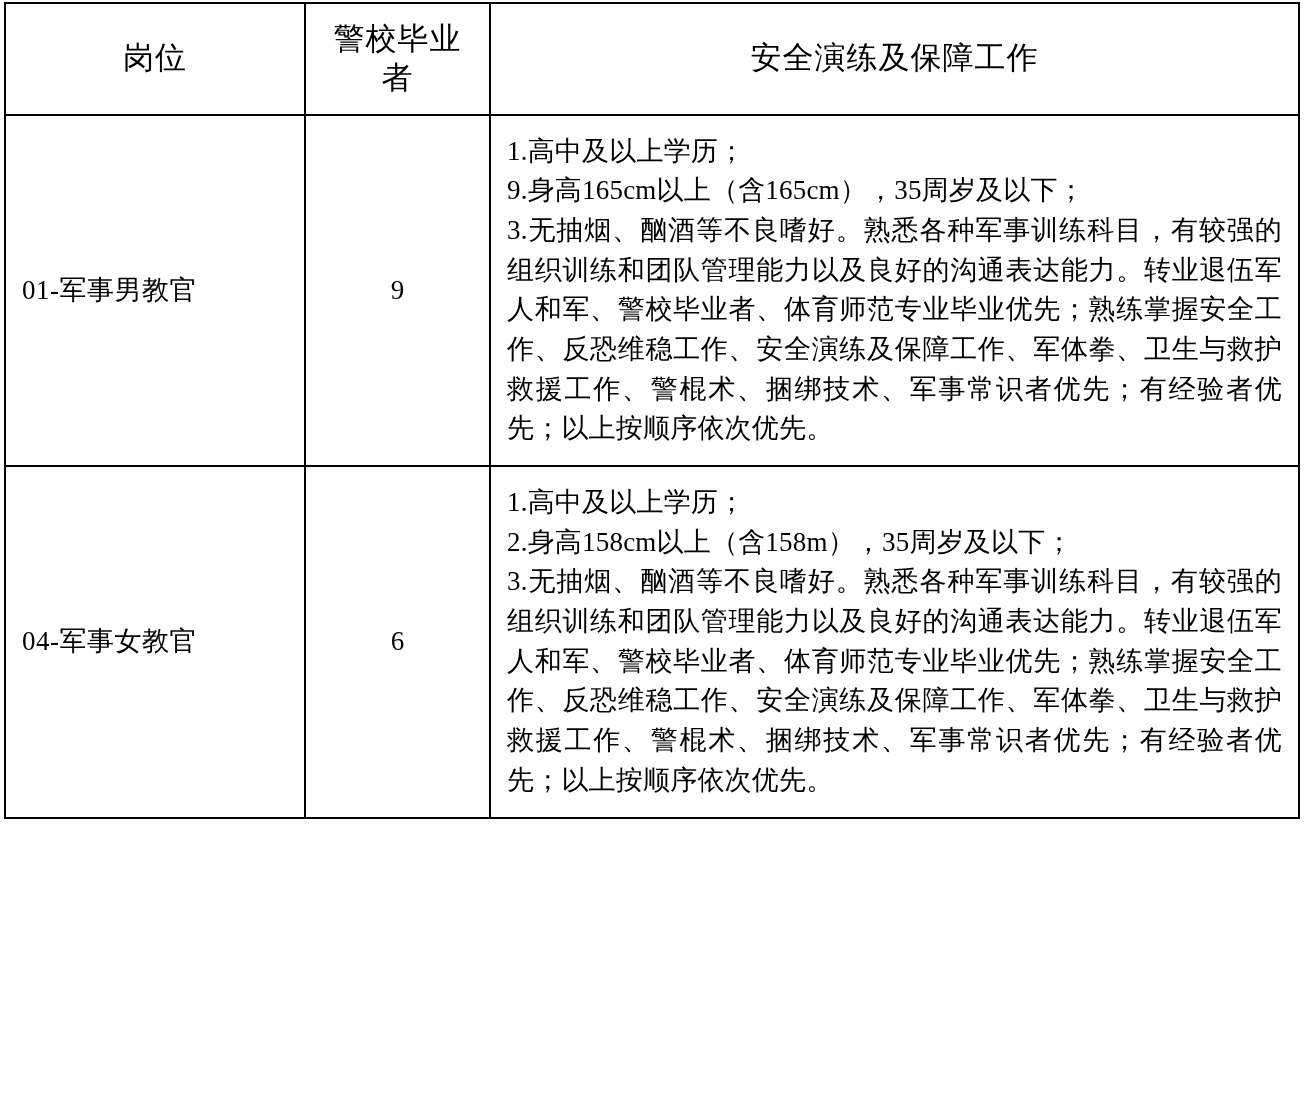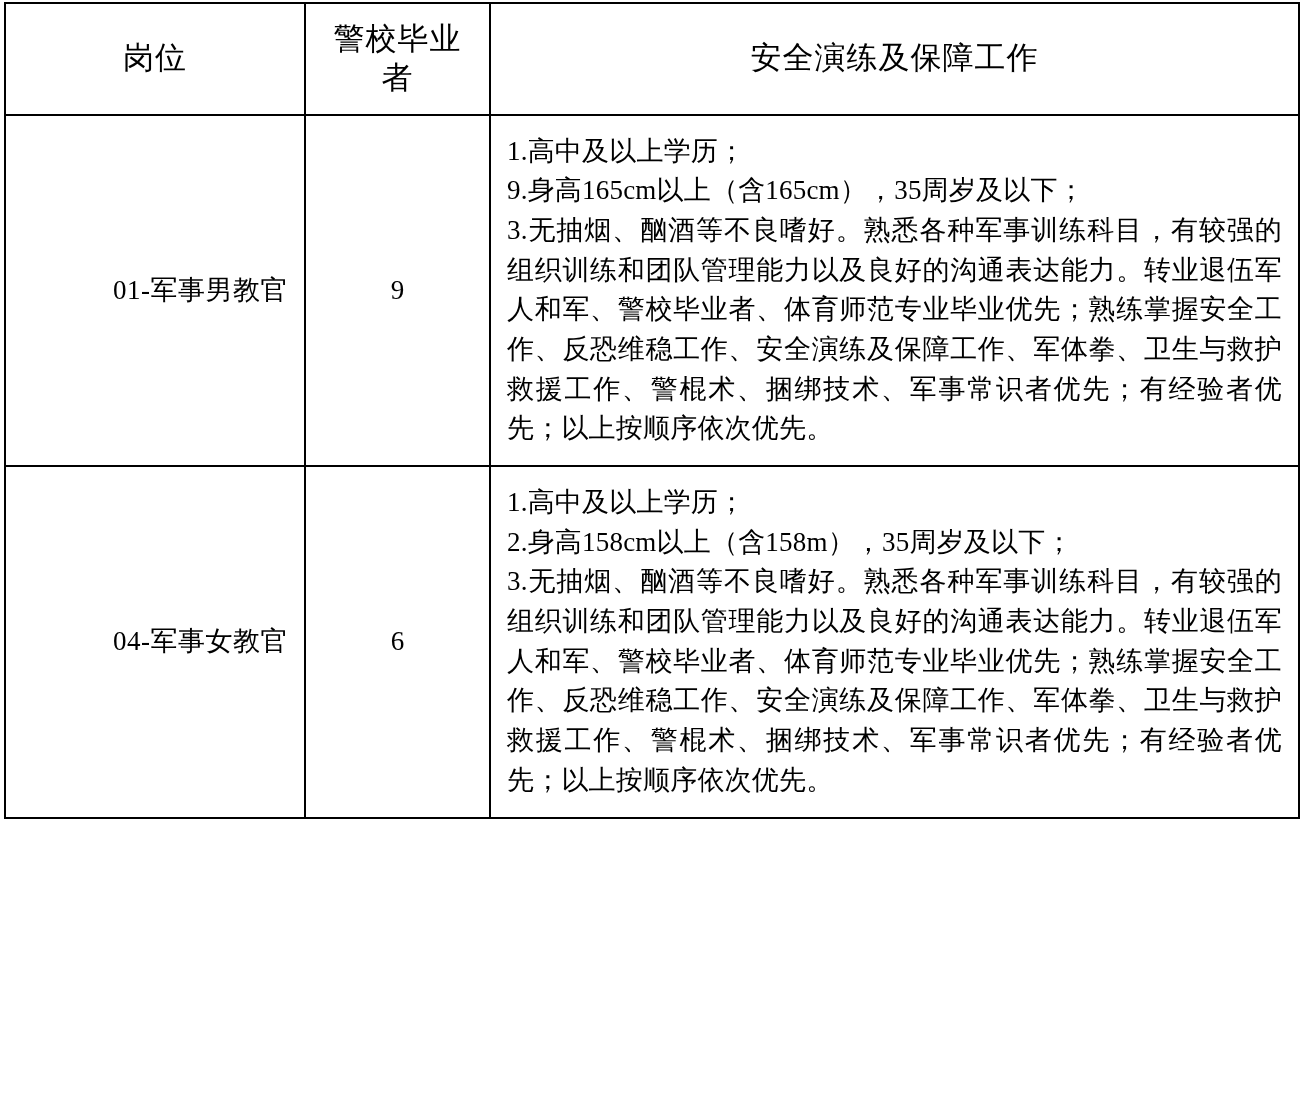--- a/index.html
+++ b/index.html
@@ -37,21 +37,21 @@
 
   .th-cell {
     text-align: center;
     font-size: 31px;
     line-height: 1.25;
     padding: 14px 4px 16px 4px;
     font-weight: normal;
     letter-spacing: 1px;
   }
   .td-post {
-    text-align: right;
+    text-align: left;
     font-size: 27px;
     line-height: 1.3;
     padding: 6px 4px;
     letter-spacing: 0.5px;
     font-family: Liberation Serif, serif;
   }
   .td-count {
     text-align: center;
     font-size: 27px;
     line-height: 1.3;

